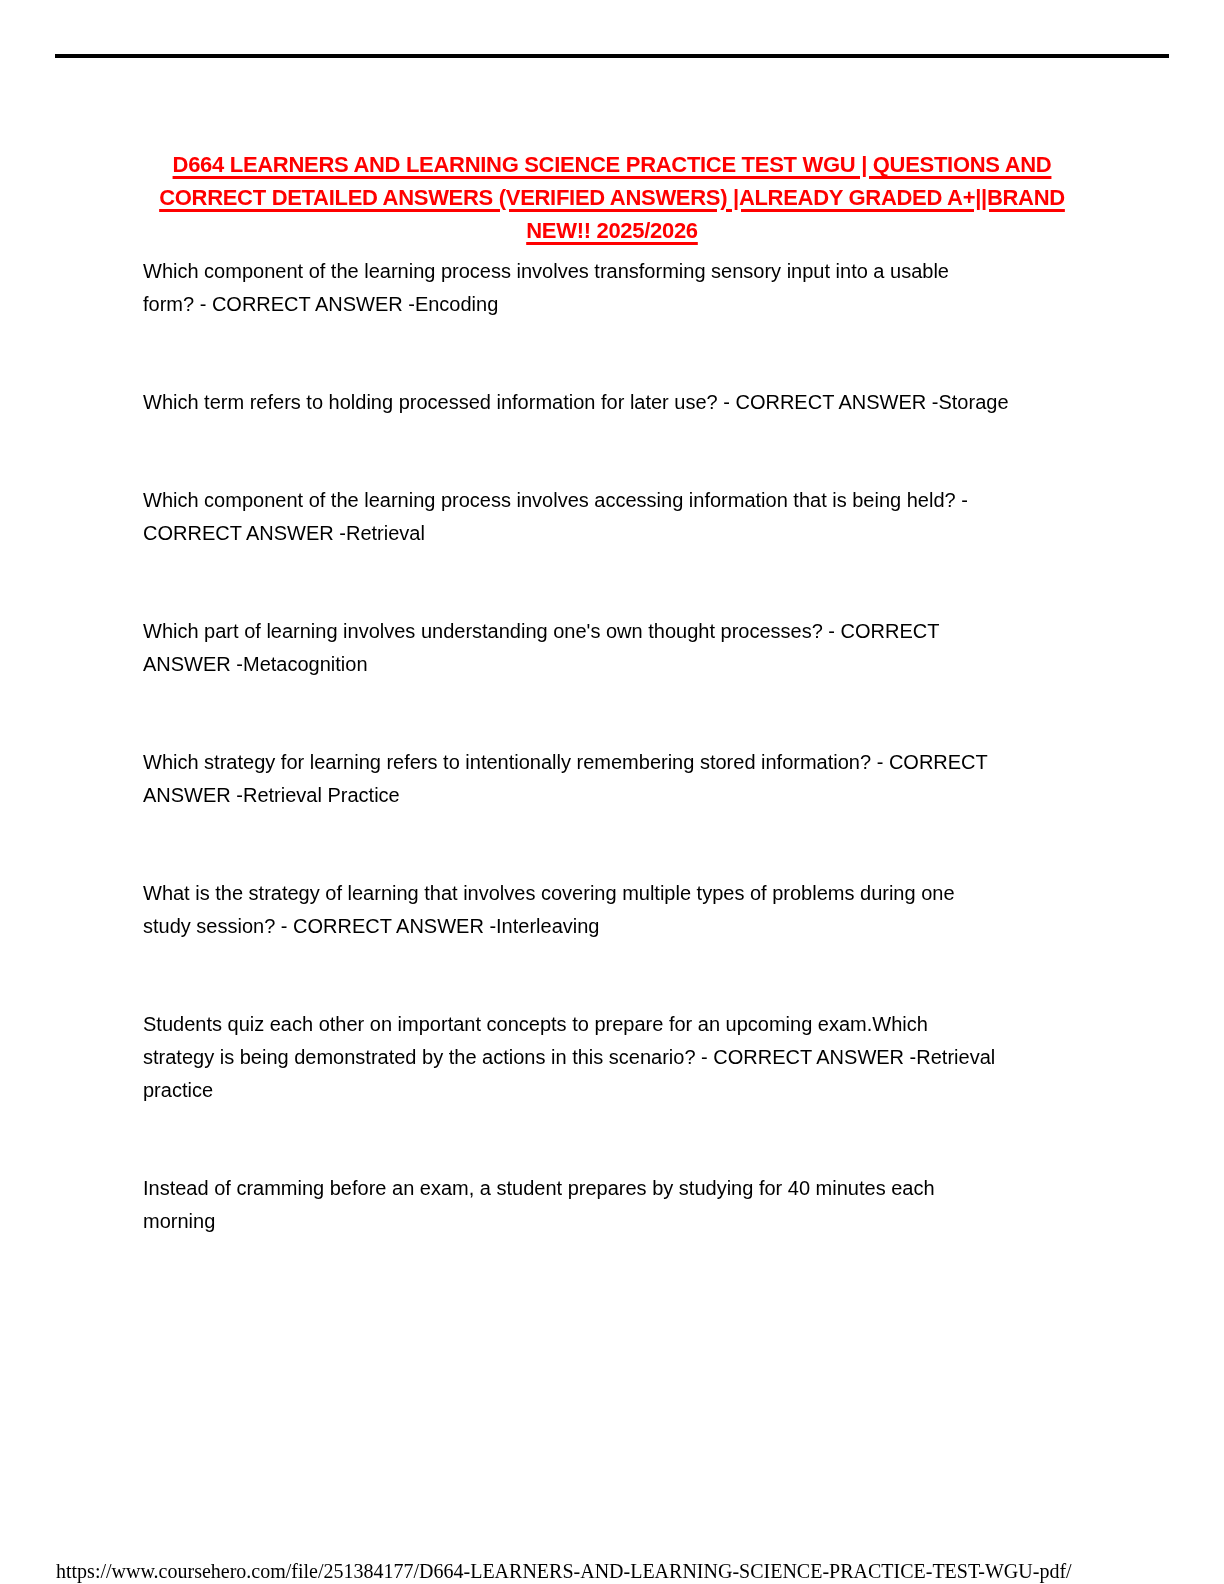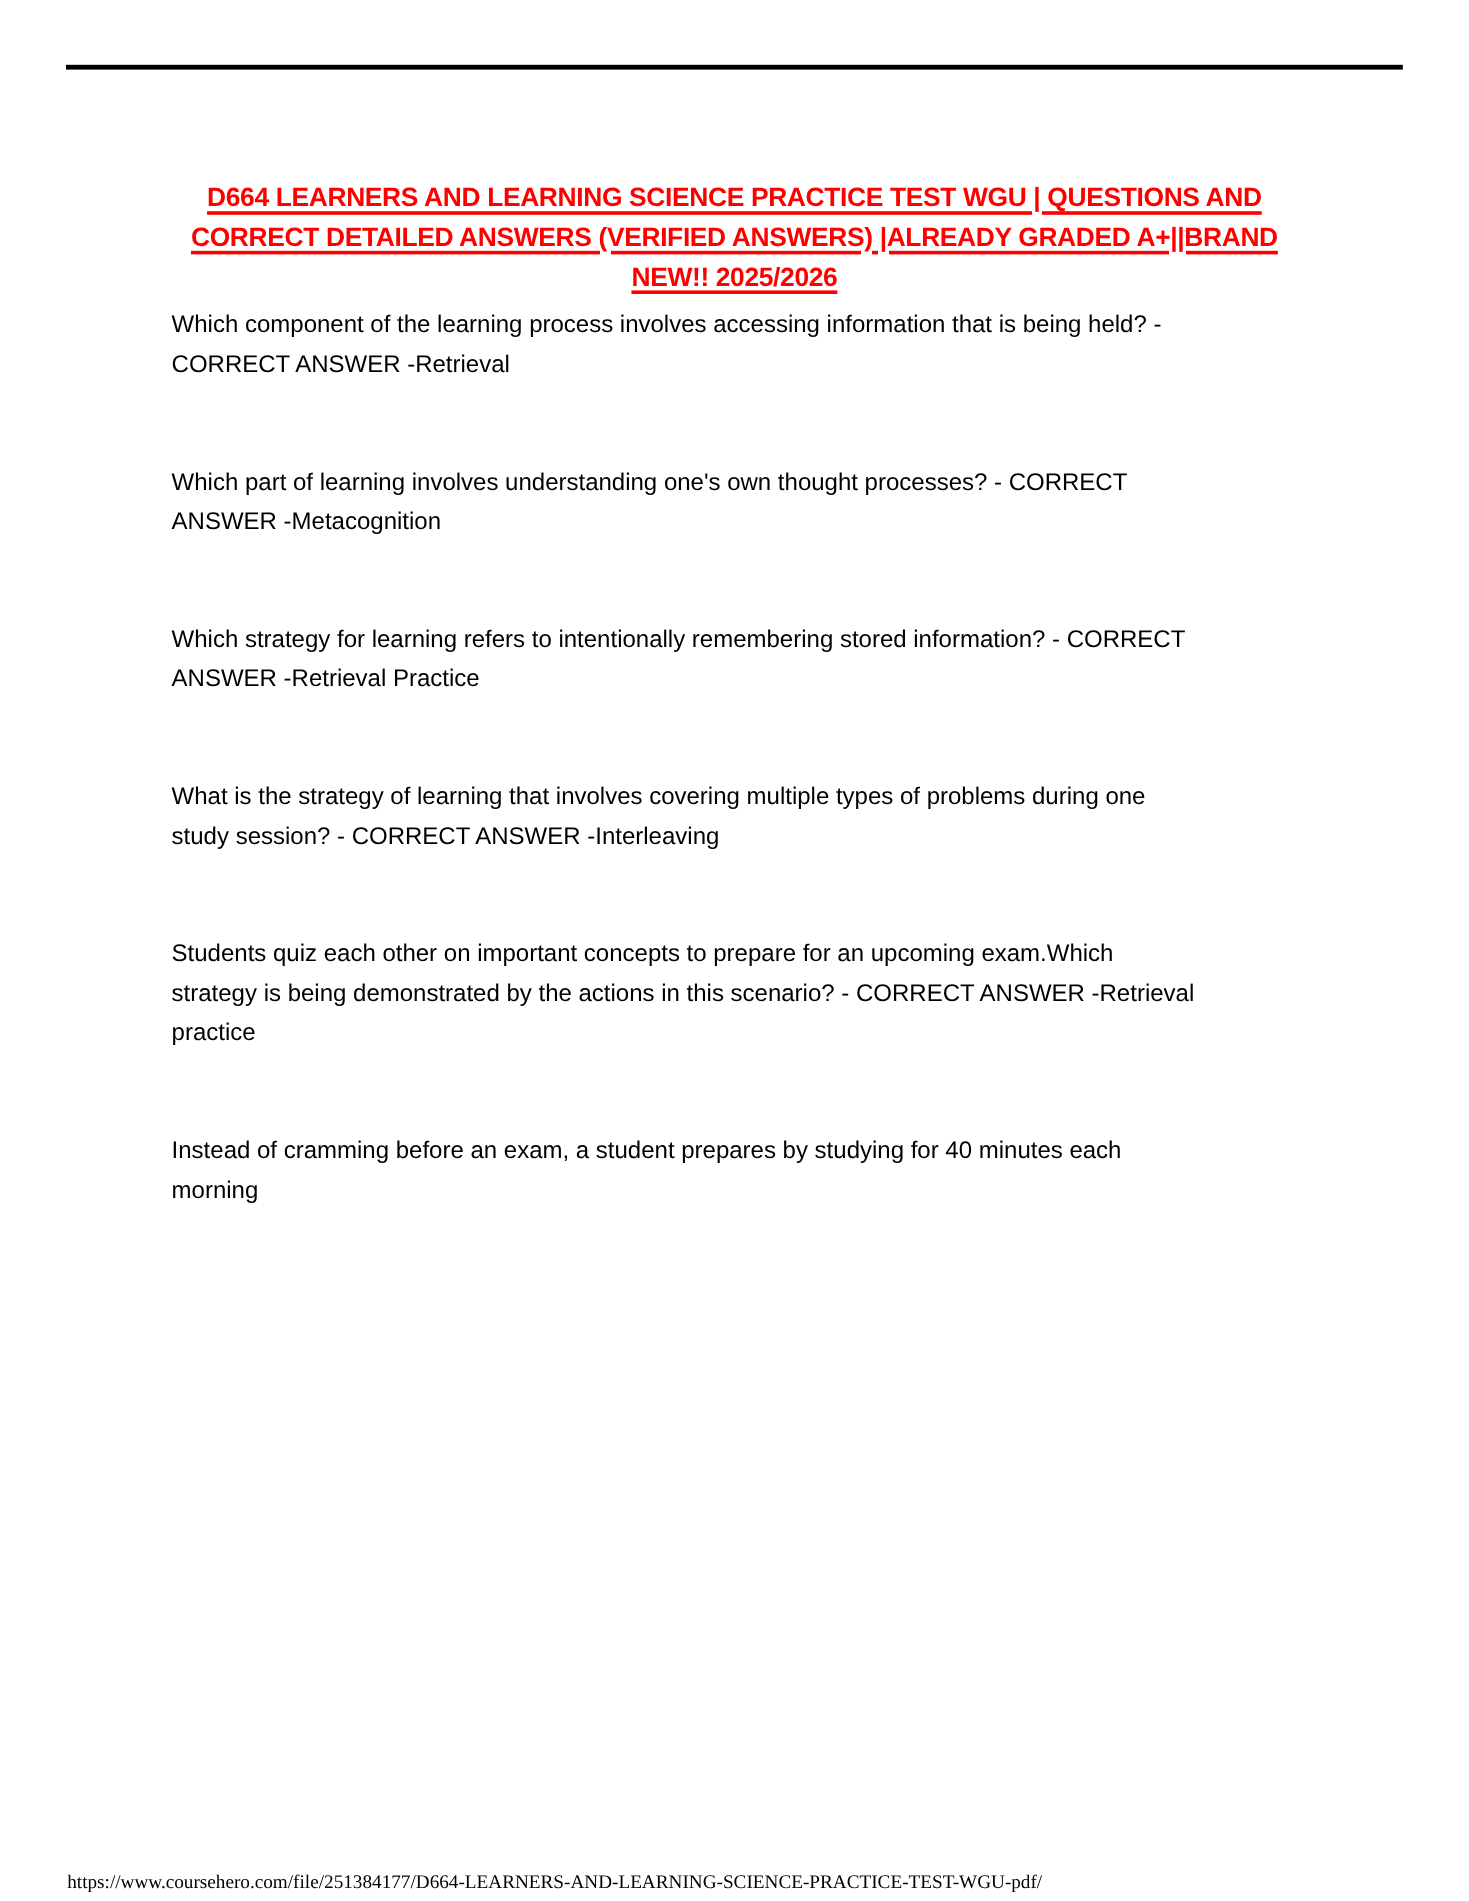--- a/index.html
+++ b/index.html
@@ -56,38 +56,41 @@
     font-family: "Liberation Serif", serif;
     font-size: 16px;
     color: #000000;
     white-space: nowrap;
   }
   .footer-url {
     position: absolute;
     left: 56px;
     top: 1560px;
     font-family: "Liberation Serif", serif;
-    font-size: 16px;
+    font-size: 20px;
     color: #000000;
     white-space: nowrap;
     cursor: pointer;
   }
 </style>
 </head>
 <body>
 
 <div class="page">
 
   <div class="header-rule"></div>
 
   <div class="title-block">D664 LEARNERS AND LEARNING SCIENCE PRACTICE TEST WGU | QUESTIONS AND
 CORRECT DETAILED ANSWERS (VERIFIED ANSWERS) |ALREADY GRADED A+||BRAND
 NEW!! 2025/2026</div>
 
   <div class="qa-block">
+    <p class="para">Which component of the learning process involves transforming sensory input into a usable
+form? - CORRECT ANSWER -Encoding</p>
+    <p class="para">Which term refers to holding processed information for later use? - CORRECT ANSWER -Storage</p>
     <p class="para">Which component of the learning process involves accessing information that is being held? -
 CORRECT ANSWER -Retrieval</p>
     <p class="para">Which part of learning involves understanding one's own thought processes? - CORRECT
 ANSWER -Metacognition</p>
     <p class="para">Which strategy for learning refers to intentionally remembering stored information? - CORRECT
 ANSWER -Retrieval Practice</p>
     <p class="para">What is the strategy of learning that involves covering multiple types of problems during one
 study session? - CORRECT ANSWER -Interleaving</p>
     <p class="para">Students quiz each other on important concepts to prepare for an upcoming exam.Which
 strategy is being demonstrated by the actions in this scenario? - CORRECT ANSWER -Retrieval

